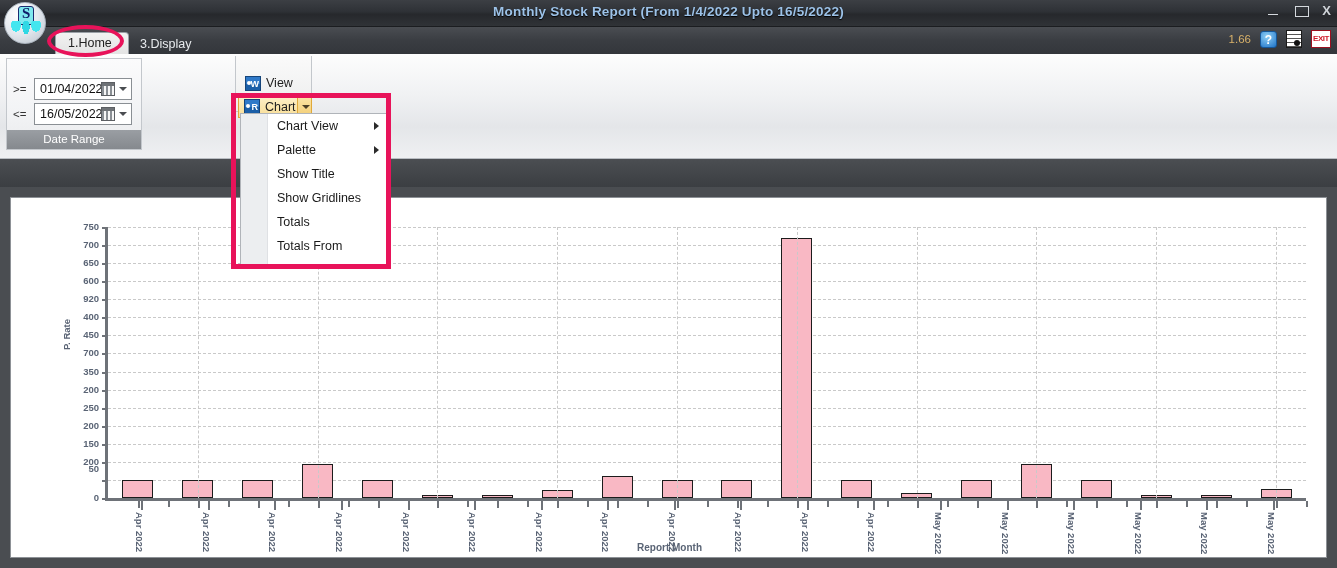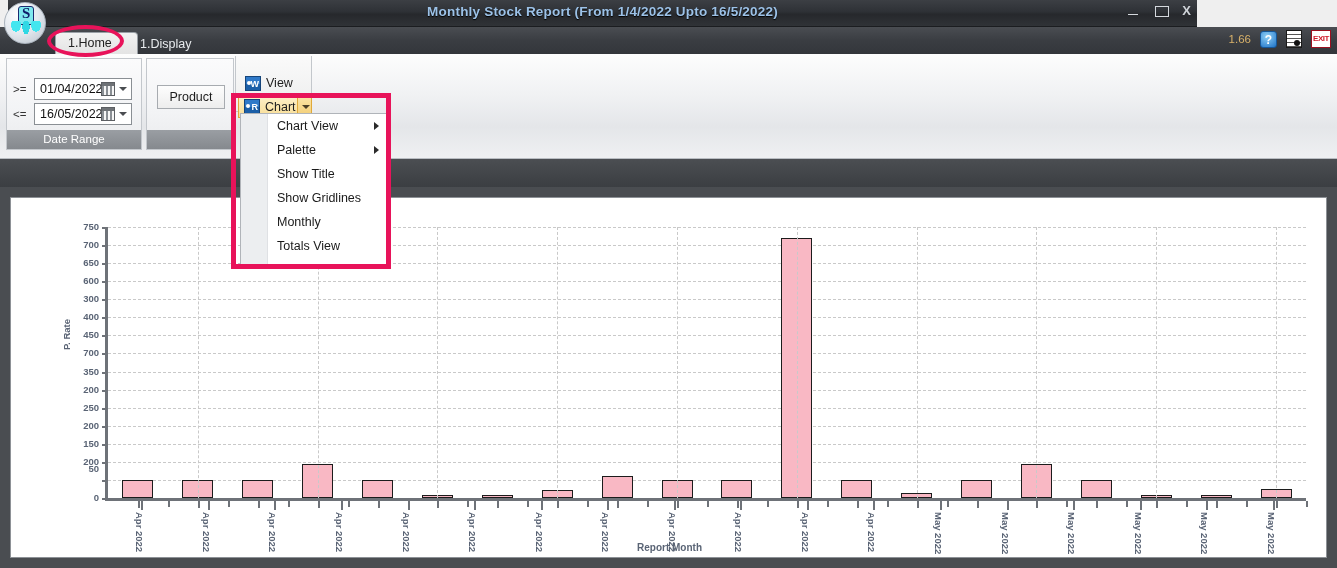--- a/index.html
+++ b/index.html
@@ -11,21 +11,21 @@
     background: #fff;
   }
   #app {
     position: relative;
     width: 1337px; height: 568px;
     background: #efefef;
   }
 
   
   .titlebar {
-    position: absolute; top: 0; left: 8px; width: 1189px; height: 27px;
+    position: absolute; top: 0; left: 0; width: 1337px; height: 27px;
     background: linear-gradient(to bottom, #3c3f44 0%, #2e3136 45%, #26282c 55%, #303337 100%);
     border-bottom: 1px solid #1b1d20;
   }
   .titlebar .title {
     position: absolute; left: 0; right: 0; top: 4px;
     text-align: center;
     color: #9cc2e8;
     font-size: 13.5px;
     font-weight: bold;
     letter-spacing: .2px;
@@ -70,21 +70,21 @@
   }
   .logo .wings {
     position: absolute; left: 4px; top: 18px; width: 34px; height: 20px;
     background:
       radial-gradient(ellipse 8px 11px at 7px 4px, #44e6ef 0 60%, transparent 62%),
       radial-gradient(ellipse 8px 11px at 27px 4px, #44e6ef 0 60%, transparent 62%),
       radial-gradient(ellipse 6px 12px at 17px 6px, #2fd8e4 0 60%, transparent 62%);
   }
   .tab {
     position: absolute; top: 5px; height: 22px;
-    padding: 3px 25px 0 12px;
+    padding: 3px 16px 0 12px;
     font-size: 12.5px;
     color: #e8ebee;
   }
   .tab.active {
     background: linear-gradient(to bottom, #f2f2f2, #e2e2e2);
     color: #222;
     border-radius: 4px 4px 0 0;
     border: 1px solid #9aa0a6;
     border-bottom: none;
     top: 5px; height: 24px;
@@ -348,21 +348,21 @@
     <div class="title">Monthly Stock Report (From 1/4/2022 Upto 16/5/2022)</div>
     <div class="wincontrols">
       <span class="wc-min"></span>
       <span class="wc-max"></span>
       <span class="wc-close">X</span>
     </div>
   </div>
 
   <div class="ribbon-tabs">
     <div class="tab active" id="tab-home">1.Home</div>
-    <div class="tab" id="tab-display">1.Display</div>
+    <div class="tab" id="tab-display">3.Display</div>
   </div>
 
   <div class="logo">
     <div class="s-badge"></div>
     <div class="wings"></div>
   </div>
 
   <div class="ellipse-highlight" id="ellipse-home"></div>
 
   <div class="ribbon-body">
@@ -380,24 +380,20 @@
         <span class="op">&lt;=</span>
         <div class="dtpick">
           <span>16/05/2022</span>
           <span class="cal"></span>
           <span class="arrow"></span>
         </div>
       </div>
       <div class="group-label">Date Range</div>
     </div>
 
-    <div class="group" id="group-product">
-      <div class="prodbtn">Product</div>
-      <div class="group-label"></div>
-    </div>
 
   </div>
 
   <div id="group-chart">
     <div class="ribbtn" id="btn-view">
       <span class="ico16">W</span>
       <span>View</span>
     </div>
     <div class="ribbtn" id="btn-chart">
       <span class="ico16">R</span>
@@ -416,24 +412,24 @@
       <span>Palette</span>
       <span class="submenu-arrow"></span>
     </div>
     <div class="menuitem">
       <span>Show Title</span>
     </div>
     <div class="menuitem">
       <span>Show Gridlines</span>
     </div>
     <div class="menuitem">
-      <span>Monthly</span>
+      <span>Totals</span>
     </div>
     <div class="menuitem">
-      <span>Totals View</span>
+      <span>Totals From</span>
     </div>
   </div>
 
   <div id="rect-highlight"></div>
 
   <div class="hdr-right">
     <span class="ver">1.66</span>
     <span class="help-ico">?</span>
     <span class="doc-ico"></span>
     <span class="exit-ico">EXIT</span>
@@ -473,21 +469,21 @@
           <div class="tickmark-y" style="left: 91px; top: 155.467px;"></div>
           <div class="ytick" style="right: 1229px; top: 155.467px;">700</div>
           <div class="gridline" style="left: 97px; top: 137.4px; width: 1198px;"></div>
           <div class="tickmark-y" style="left: 91px; top: 137.4px;"></div>
           <div class="ytick" style="right: 1229px; top: 137.4px;">450</div>
           <div class="gridline" style="left: 97px; top: 119.333px; width: 1198px;"></div>
           <div class="tickmark-y" style="left: 91px; top: 119.333px;"></div>
           <div class="ytick" style="right: 1229px; top: 119.333px;">400</div>
           <div class="gridline" style="left: 97px; top: 101.267px; width: 1198px;"></div>
           <div class="tickmark-y" style="left: 91px; top: 101.267px;"></div>
-          <div class="ytick" style="right: 1229px; top: 101.267px;">300</div>
+          <div class="ytick" style="right: 1229px; top: 101.267px;">920</div>
           <div class="gridline" style="left: 97px; top: 83.2px; width: 1198px;"></div>
           <div class="tickmark-y" style="left: 91px; top: 83.2px;"></div>
           <div class="ytick" style="right: 1229px; top: 83.2px;">600</div>
           <div class="gridline" style="left: 97px; top: 65.1333px; width: 1198px;"></div>
           <div class="tickmark-y" style="left: 91px; top: 65.1333px;"></div>
           <div class="ytick" style="right: 1229px; top: 65.1333px;">650</div>
           <div class="gridline" style="left: 97px; top: 47.0667px; width: 1198px;"></div>
           <div class="tickmark-y" style="left: 91px; top: 47.0667px;"></div>
           <div class="ytick" style="right: 1229px; top: 47.0667px;">700</div>
           <div class="gridline" style="left: 97px; top: 29px; width: 1198px;"></div>

